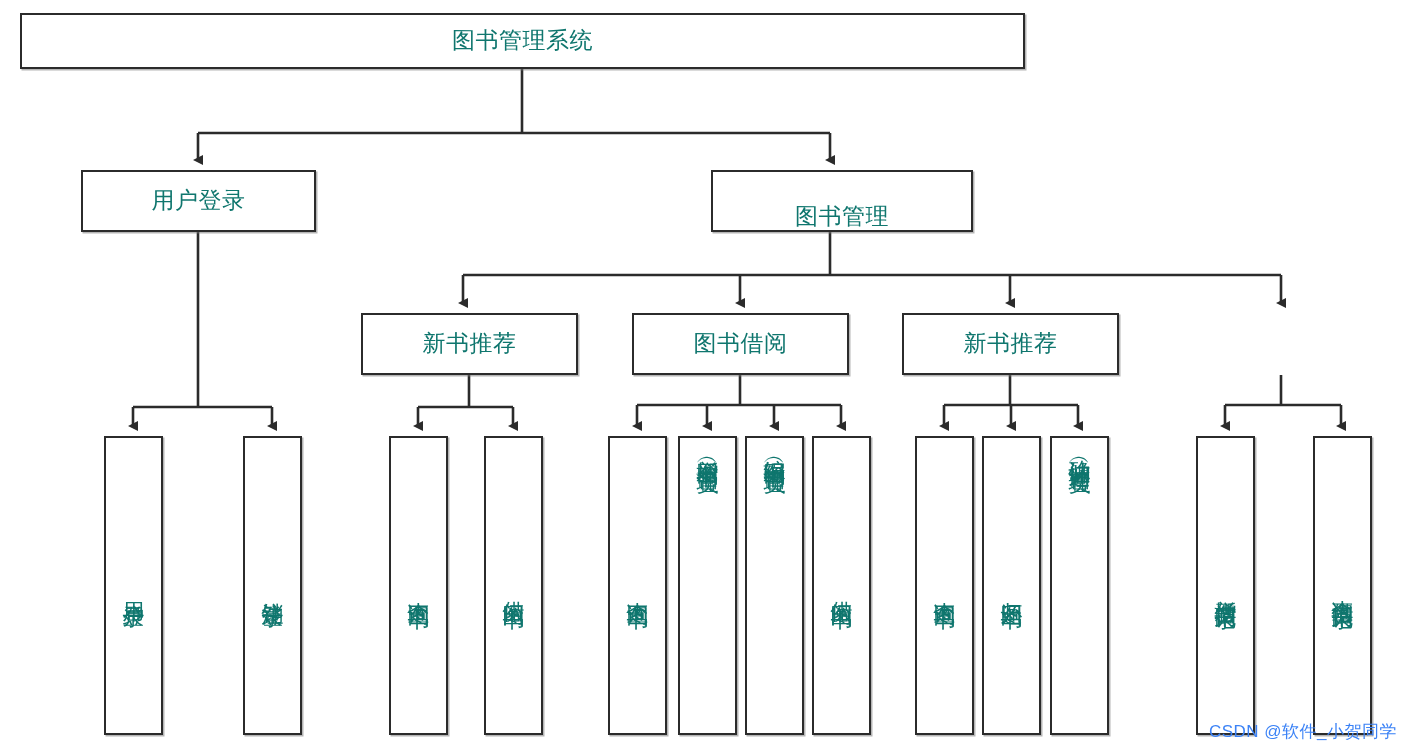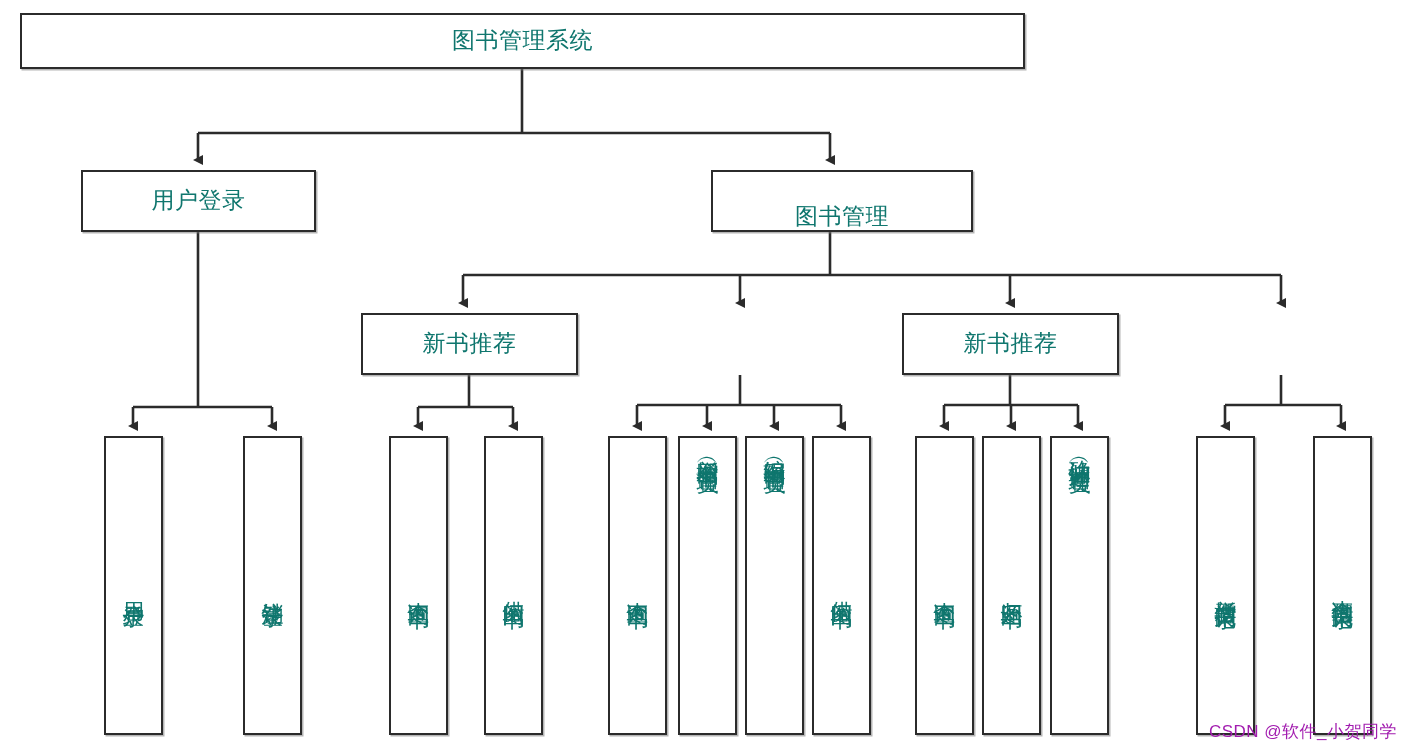--- a/index.html
+++ b/index.html
@@ -63,21 +63,21 @@
     line-height: 1;
   }
   .node.v.center-v {
     align-items: center;
   }
   #watermark {
     position: absolute;
     right: 8px;
     bottom: 4px;
     font-size: 17px;
-    color: #a21caf;
+    color: #3b82f6;
     letter-spacing: 0.5px;
     user-select: none;
     white-space: nowrap;
   }
 </style>
 </head>
 <body>
 
 <div id="diagram-root">
 
@@ -138,20 +138,23 @@
   <div class="node h" style="left:81px; top:170px; width:235px; height:62px;">
     <span class="label">用户登录</span>
   </div>
   <div class="node h" style="left:711px; top:170px; width:262px; height:62px;align-items:flex-end;">
     <span class="label">图书管理</span>
   </div>
 
   <div class="node h" style="left:361px; top:313px; width:217px; height:62px;">
     <span class="label">新书推荐</span>
   </div>
+  <div class="node h" style="left:632px; top:313px; width:217px; height:62px;">
+    <span class="label">图书借阅</span>
+  </div>
   <div class="node h" style="left:902px; top:313px; width:217px; height:62px;">
     <span class="label">新书推荐</span>
   </div>
 
   <div class="node v center-v" style="left:104px; top:436px; width:59px; height:299px;">
     <span class="label">用户登录</span>
   </div>
   <div class="node v center-v" style="left:243px; top:436px; width:59px; height:299px;">
     <span class="label">注销登录</span>
   </div>

